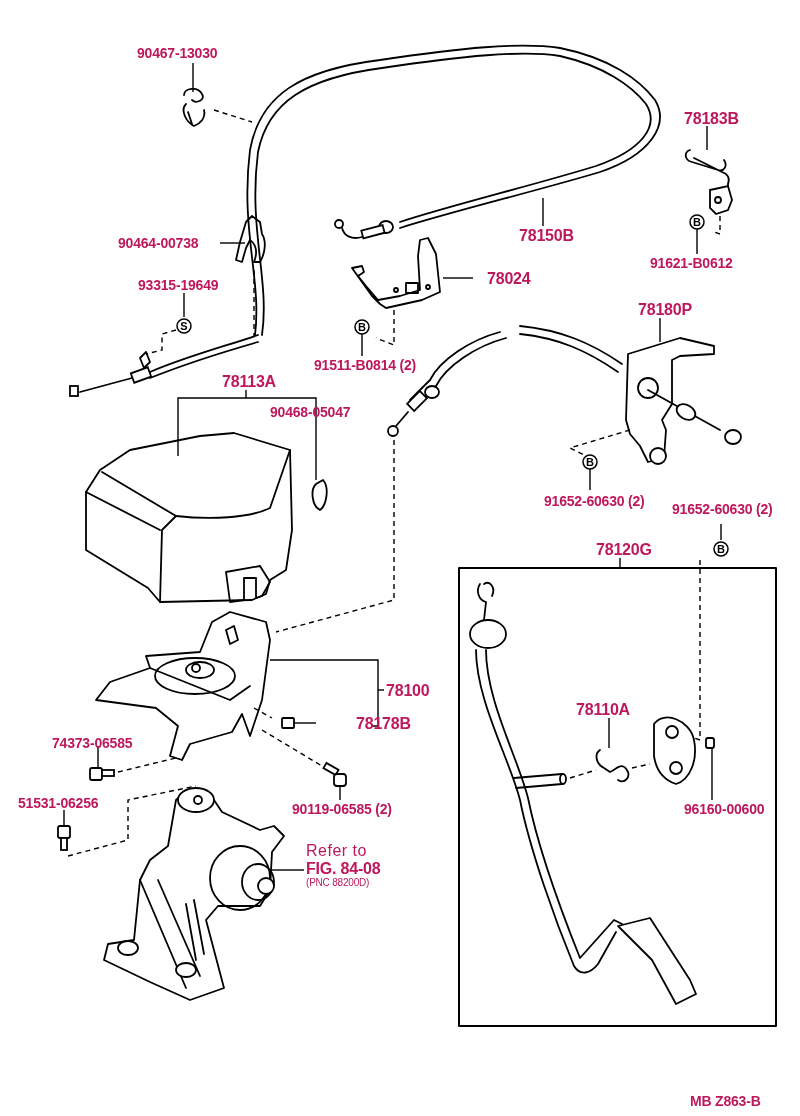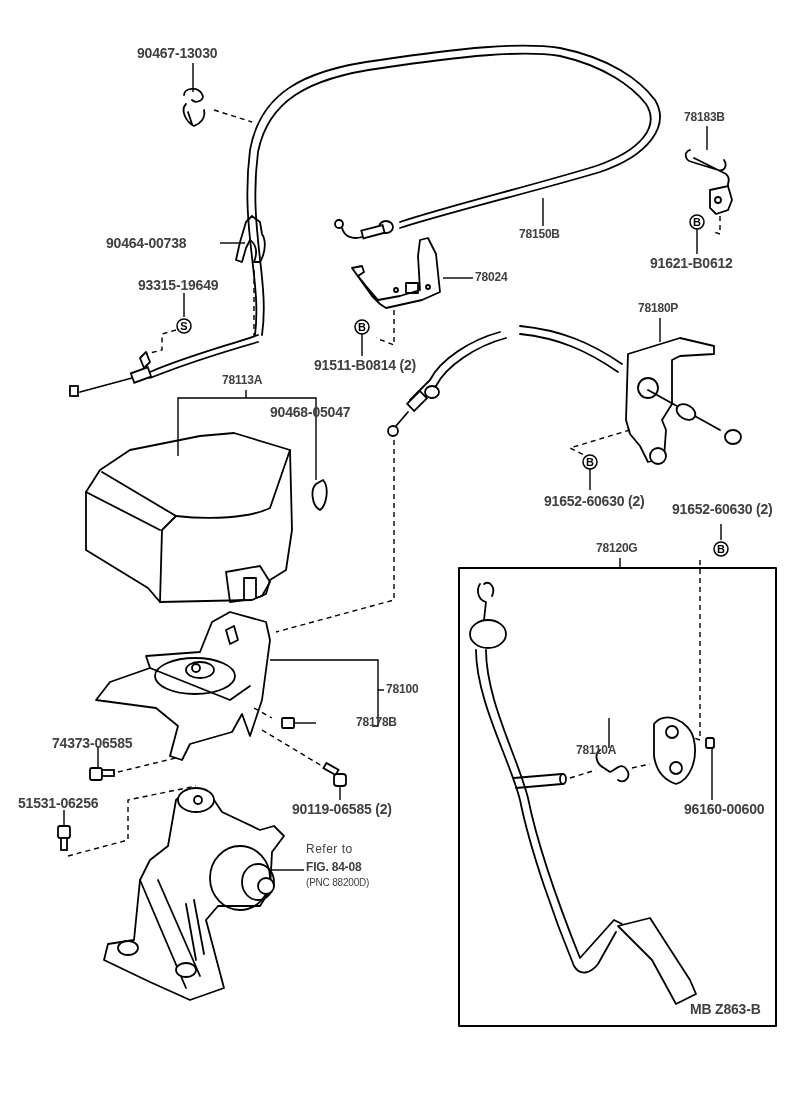--- a/index.html
+++ b/index.html
@@ -3,27 +3,27 @@
   <meta charset="utf-8">
   <style>
     html, body { margin: 0; padding: 0; background: #ffffff; }
     body { width: 800px; height: 1116px; position: relative; overflow: hidden; }
     #diagram { position: absolute; left: 0; top: 0; width: 800px; height: 1116px; }
     .lbl {
       position: absolute;
       font-family: "Liberation Sans", sans-serif;
       font-weight: bold;
       font-size: 14px;
-      color: #404040;
+      color: #be185d;
       white-space: nowrap;
       line-height: 1;
       letter-spacing: -0.2px;
       text-align: center;
     }
-    .lbl.big { font-size: 12px; }
+    .lbl.big { font-size: 16px; }
     .lbl.small { font-size: 10px; }
     svg .part { fill: none; stroke: #000; stroke-width: 1.8; stroke-linejoin: round; stroke-linecap: round; }
     svg .fillw { fill: #fff; stroke: #000; stroke-width: 1.8; }
     svg .lead { fill: none; stroke: #000; stroke-width: 1.4; }
     svg .dash { fill: none; stroke: #000; stroke-width: 1.4; stroke-dasharray: 5 4; }
     svg .circ { fill: #fff; stroke: #000; stroke-width: 1.5; }
     svg .ctext { font-family: "Liberation Sans", sans-serif; font-weight: bold; font-size: 11px; text-anchor: middle; dominant-baseline: central; }
   </style>
 </head>
 <body>
@@ -206,39 +206,39 @@
 
       <path class="dash" d="M700,560 L700,740 L694,738"></path>
       <circle class="circ" cx="721" cy="549" r="7"></circle>
       <text class="ctext" x="721" y="549">B</text>
       <line class="lead" x1="721" y1="524" x2="721" y2="540"></line>
     </g>
   </svg>
 
   
   <div class="lbl" style="left:137px;top:46px;">90467-13030</div>
-  <div class="lbl" style="left:106px;top:236px;">90464-00738</div>
+  <div class="lbl" style="left:118px;top:236px;">90464-00738</div>
   <div class="lbl" style="left:138px;top:278px;">93315-19649</div>
   <div class="lbl big" style="left:519px;top:228px;">78150B</div>
-  <div class="lbl big" style="left:475px;top:271px;">78024</div>
+  <div class="lbl big" style="left:487px;top:271px;">78024</div>
   <div class="lbl" style="left:314px;top:358px;">91511-B0814 (2)</div>
   <div class="lbl big" style="left:684px;top:111px;">78183B</div>
   <div class="lbl" style="left:650px;top:256px;">91621-B0612</div>
   <div class="lbl big" style="left:638px;top:302px;">78180P</div>
   <div class="lbl" style="left:544px;top:494px;">91652-60630 (2)</div>
   <div class="lbl big" style="left:222px;top:374px;">78113A</div>
   <div class="lbl" style="left:270px;top:405px;">90468-05047</div>
   <div class="lbl big" style="left:386px;top:683px;">78100</div>
   <div class="lbl big" style="left:318px;top:716px;margin-left:38px;">78178B</div>
   <div class="lbl" style="left:52px;top:736px;">74373-06585</div>
   <div class="lbl" style="left:18px;top:796px;">51531-06256</div>
   <div class="lbl" style="left:292px;top:802px;">90119-06585 (2)</div>
   <div class="lbl" style="left:672px;top:502px;">91652-60630 (2)</div>
   <div class="lbl big" style="left:596px;top:542px;">78120G</div>
-  <div class="lbl big" style="left:576px;top:702px;margin-top:42px;">78110A</div>
+  <div class="lbl big" style="left:576px;top:702px;">78110A</div>
   <div class="lbl" style="left:684px;top:802px;">96160-00600</div>
 
   <div class="lbl big" style="left:306px;top:843px;font-weight:normal;letter-spacing:0.5px;">Refer to</div>
   <div class="lbl big" style="left:306px;top:861px;font-weight:bold;">FIG. 84-08</div>
   <div class="lbl small" style="left:306px;top:878px;font-weight:normal;">(PNC  88200D)</div>
 
-  <div class="lbl" style="left:690px;top:1002px;">MB  Z863-B</div>
+  <div class="lbl" style="left:690px;top:1094px;">MB  Z863-B</div>
 </div>
 
 </body></html>

